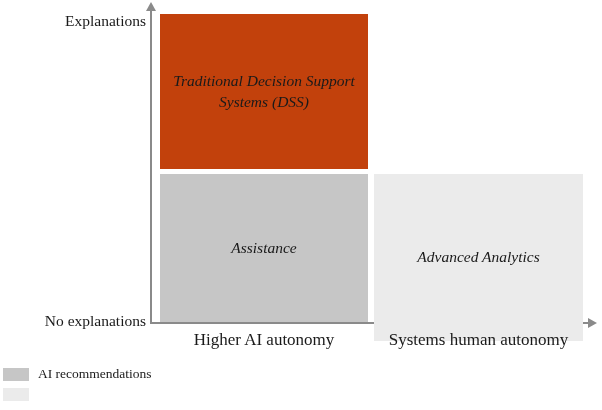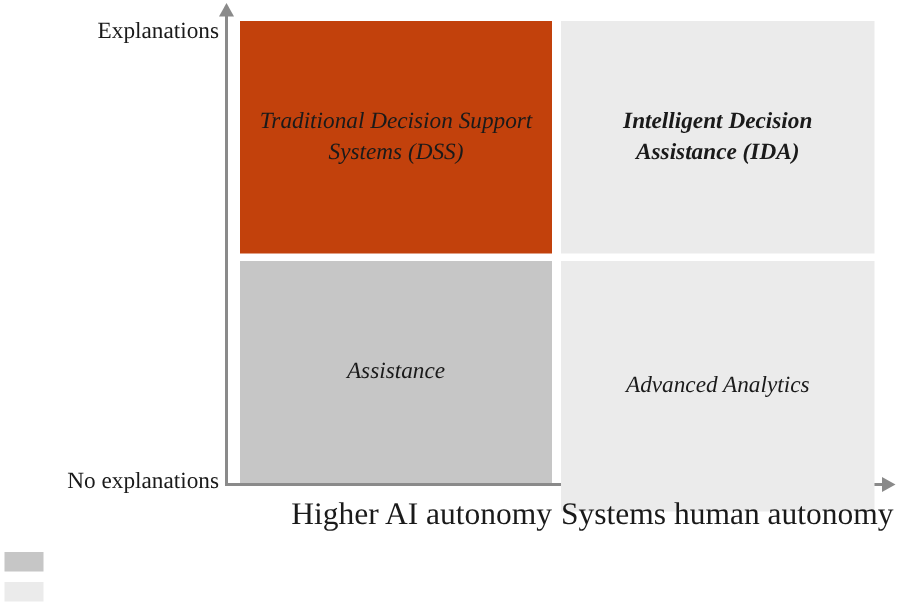--- a/index.html
+++ b/index.html
@@ -102,23 +102,23 @@
     font-size: 15.5px;
     white-space: nowrap;
     text-align: left;
   }
   .y-label-top   { right: 456px; top: 12px; }
   .y-label-bottom{ right: 456px; top: 312px; }
 
   .x-label {
     position: absolute;
     top: 330px;
-    font-size: 21px;
+    font-size: 17px;
     white-space: nowrap;
-    text-align: right;
+    text-align: center;
   }
   .x-label-left  { left: 160px; width: 208px; }
   .x-label-right { left: 374px; width: 209px; }
 
   
   .legend {
     position: absolute;
     left: 3px;
     top: 364px;
   }
@@ -151,37 +151,35 @@
   <div class="axis-line-h"></div>
   <div class="axis-arrow-h"></div>
 
   <div class="y-label y-label-top">Explanations</div>
   <div class="y-label y-label-bottom">No explanations</div>
 
   <div class="cell cell-tl">
     <span class="cell-label">Traditional Decision Support Systems (DSS)</span>
   </div>
 
-  <div class="cell cell-tr">
-    <span class="cell-label bold">Intelligent Decision Assistance (IDA)</span>
-  </div>
 
   <div class="cell cell-bl">
     <span class="cell-label">Assistance</span>
   </div>
 
   <div class="cell cell-br">
     <span class="cell-label">Advanced Analytics</span>
   </div>
 
   <div class="x-label x-label-left">Higher AI autonomy</div>
   <div class="x-label x-label-right">Systems human autonomy</div>
 
   <div class="legend">
     <div class="legend-row">
       <span class="legend-swatch ai"></span>
+      <span class="legend-text">AI recommendations</span>
     </div>
     <div class="legend-row">
       <span class="legend-swatch noai"></span>
     </div>
   </div>
 
 </div>
 
 </body></html>

